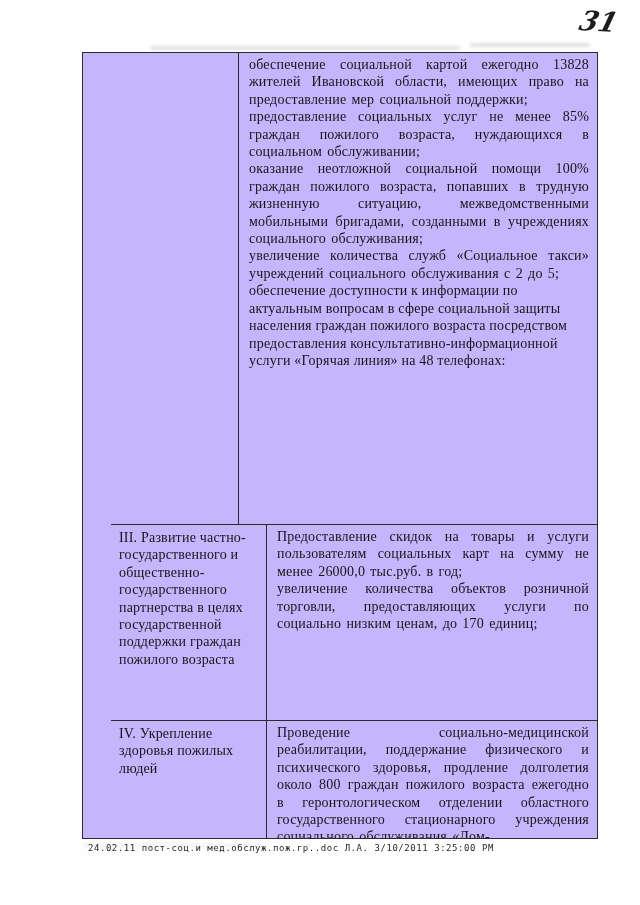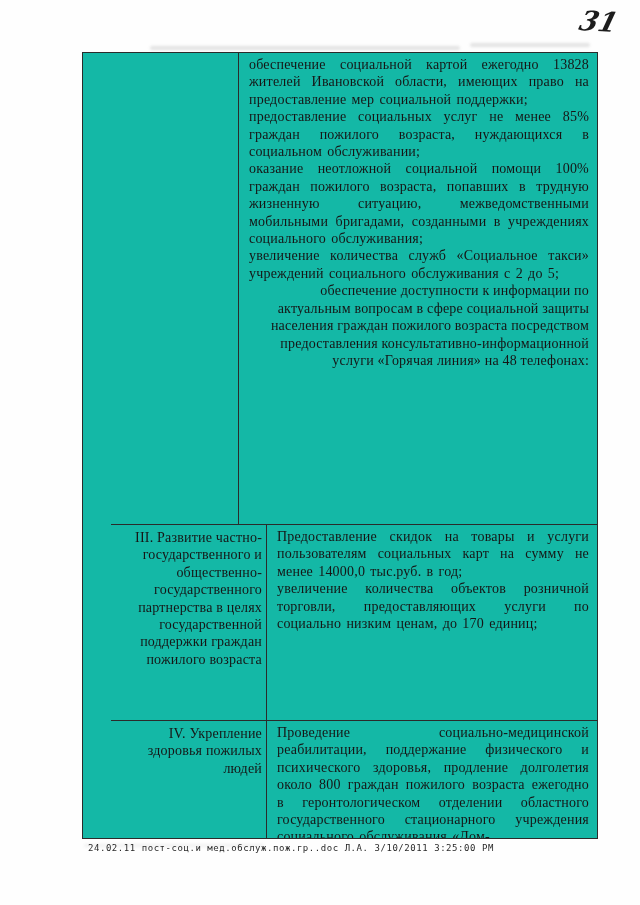--- a/index.html
+++ b/index.html
@@ -24,39 +24,39 @@
     font-family: "DejaVu Serif", serif;
     font-style: italic; font-weight: bold;
     font-size: 27px; color: #1c1c1c;
     transform: skewX(-12deg) rotate(3deg);
   }
 
   .doc-table {
     position: absolute; left: 82px; top: 52px; width: 516px;
     border: 1.6px solid #2b2b2b;
     box-sizing: border-box;
-    background: #14b8a6;
+    background: #c4b5fd;
   }
   .trow { display: flex; box-sizing: border-box; overflow: hidden; }
   .trow + .trow { border-top: 1.4px solid #2b2b2b; margin-left: 28px; }
   .row-1 { height: 471px; }
   .row-2 { height: 196px; }
   .row-3 { height: 118px; }
 
   .cell { box-sizing: border-box; overflow: hidden; }
   .cell-left {
     width: 156px; flex: 0 0 156px;
     border-right: 1.4px solid #2b2b2b;
     padding: 4px 4px 2px 8px;
   }
   .cell-right { flex: 1 1 auto; padding: 3px 8px 2px 10px; }
 
   p { margin: 0; font-size: 14px; line-height: 17.4px; letter-spacing: 0.2px; }
   .j  { text-align: justify; word-spacing: 1.5px; }
-  .pl { text-align: right; white-space: pre-line; }
+  .pl { text-align: left; white-space: pre-line; }
 
   .footer-note {
     position: absolute; left: 88px; top: 843px;
     font-family: "DejaVu Sans Mono", monospace;
     font-size: 9px; letter-spacing: 0.55px;
     color: #2a2a2a; white-space: nowrap;
   }
 </style>
 </head>
 <body>
@@ -91,21 +91,21 @@
         <p class="pl">III. Развитие частно-
 государственного и
 общественно-
 государственного
 партнерства в целях
 государственной
 поддержки граждан
 пожилого возраста</p>
       </div>
       <div class="cell cell-right">
-        <p class="j">Предоставление скидок на товары и услуги пользователям социальных карт на сумму не менее 14000,0 тыс.руб. в год;</p>
+        <p class="j">Предоставление скидок на товары и услуги пользователям социальных карт на сумму не менее 26000,0 тыс.руб. в год;</p>
         <p class="j">увеличение количества объектов розничной торговли, предоставляющих услуги по социально низким ценам, до 170 единиц;</p>
       </div>
     </div>
 
     <div class="trow row-3">
       <div class="cell cell-left">
         <p class="pl">IV. Укрепление
 здоровья пожилых
 людей</p>
       </div>

